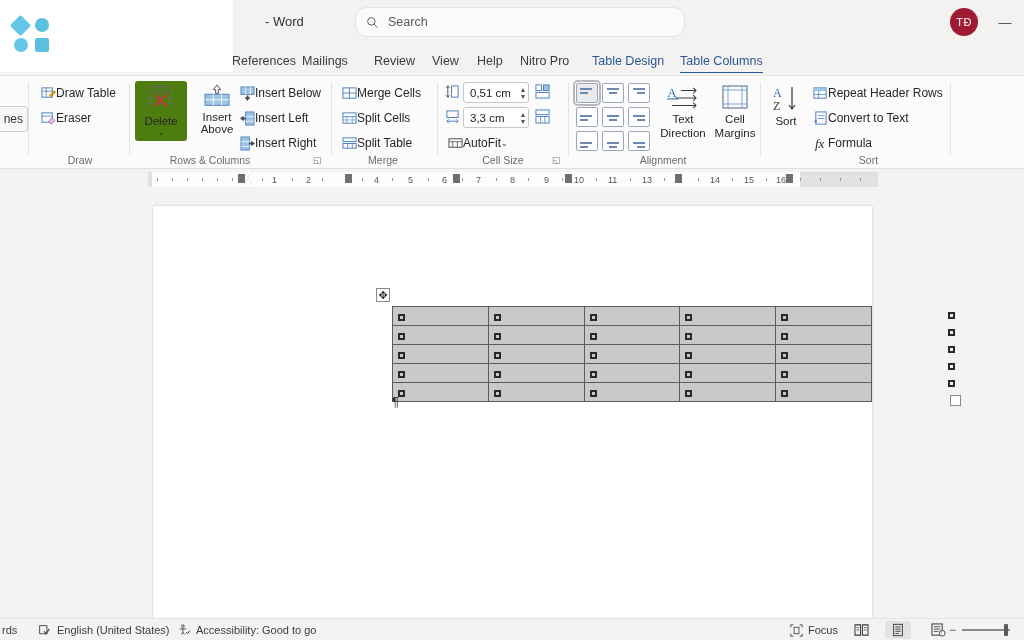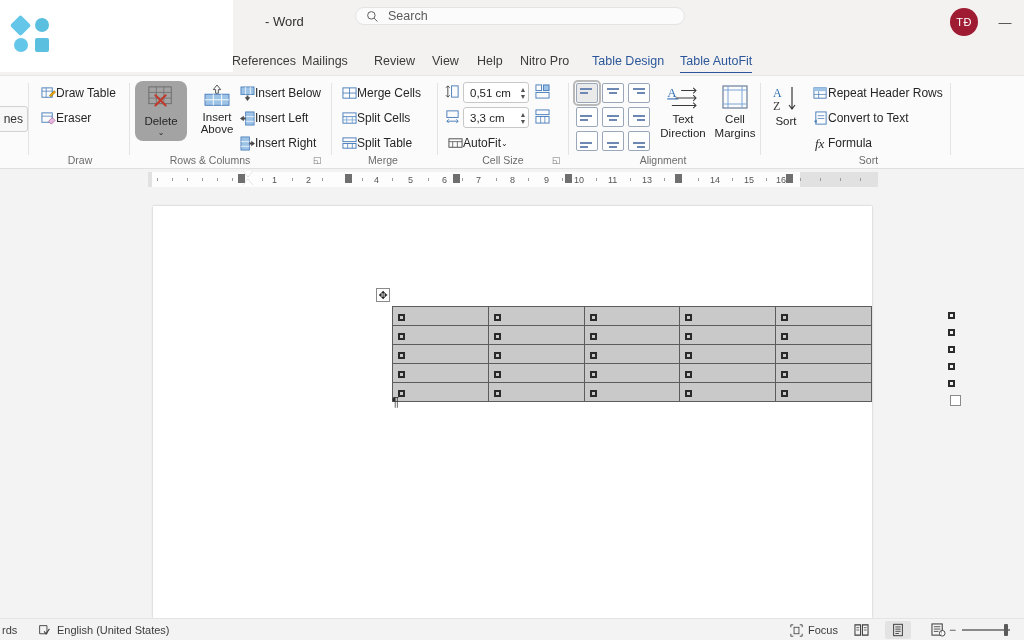--- a/index.html
+++ b/index.html
@@ -14,21 +14,21 @@
   .titlebar{
     position:absolute; left:0; top:0; width:1024px; height:45px;
     background:#f3f2f1;
   }
   .title-text{
     position:absolute; left:232px; top:14px; font-size:13px; color:#323130;
     white-space:nowrap;
     margin-left:33px;
   }
   .searchbox{
-    position:absolute; left:355px; top:7px; width:330px; height:18px;
+    position:absolute; left:355px; top:7px; width:330px; height:30px;
     background:#fbfbfb; border:1px solid #e3e3e3; border-radius:12px;
     display:flex; align-items:center; padding-left:10px; gap:9px;
   }
   .searchbox .ph{ font-size:12.5px; color:#5a5a5a; }
   .avatar{
     position:absolute; left:950px; top:8px; width:28px; height:28px;
     border-radius:50%; background:#9e1b32; color:#fff;
     display:flex; align-items:center; justify-content:center;
     font-size:11px; letter-spacing:.3px;
   }
@@ -82,21 +82,21 @@
   .btn-s{
     position:absolute; display:flex; align-items:center; 
     font-size:12px; color:#262626; white-space:nowrap; height:22px;
     padding:0 3px; border-radius:3px;
   }
   .btn-big{
     position:absolute; width:52px; display:flex; flex-direction:column;
     align-items:center; gap:2px; font-size:11.5px; color:#262626;
     line-height:12px; text-align:center; padding-top:4px; border-radius:3px;
   }
-  .btn-big.sel{ background:#a3a3a3;border-radius:8px; }
+  .btn-big.sel{ background:#4d7c0f; }
   .ico{ display:inline-block; }
   .spin{
     position:absolute; width:66px; height:21px; background:#fff;
     border:1px solid #c8c8c8; border-radius:3px; font-size:11.5px;
     color:#222; display:flex; align-items:center; padding-left:6px;
   }
   .spin-ar{
     position:absolute; width:12px; height:21px; display:flex;
     flex-direction:column; align-items:center; justify-content:center;
     font-size:7px; color:#555; line-height:7px;
@@ -236,21 +236,21 @@
     <div class="tab ghost" style="left:72px">Draw</div>
     <div class="tab ghost" style="left:120px">Design</div>
     <div class="tab ghost" style="left:180px">Layout</div>
     <div class="tab" style="left:228px">References</div>
     <div class="tab" style="left:298px">Mailings</div>
     <div class="tab" style="left:370px">Review</div>
     <div class="tab" style="left:428px">View</div>
     <div class="tab" style="left:473px">Help</div>
     <div class="tab" style="left:516px">Nitro Pro</div>
     <div class="tab ctx" style="left:588px">Table Design</div>
-    <div class="tab active" style="left:676px">Table AutoFit</div>
+    <div class="tab active" style="left:676px">Table Columns</div>
 
     <div class="cmt-btn">
       <svg width="12" height="12" viewBox="0 0 16 16">
         <path d="M1.5 2h13v9h-7.5l-3.5 3v-3h-2z" fill="none" stroke="#444" stroke-width="1.2"></path>
       </svg>
       <span>Comments</span>
     </div>
     <div class="edit-btn">
       <svg width="12" height="12" viewBox="0 0 16 16">
         <path d="M11 1.5l3.5 3.5-8 8H3v-3.5z" fill="none" stroke="#444" stroke-width="1.2"></path>
@@ -651,20 +651,28 @@
 
   <div class="status">
     <div class="st" style="left:2px">rds</div>
     <div class="st" style="left:38px">
       <svg width="13" height="13" viewBox="0 0 16 16">
         <path d="M2 2h9v10H2z" fill="none" stroke="#3c3c3c" stroke-width="1.1"></path>
         <path d="M7.5 9l2.5 3 4-6" fill="none" stroke="#3c3c3c" stroke-width="1.3"></path>
       </svg>
     </div>
     <div class="st" style="left:57px">English (United States)</div>
+    <div class="st" style="left:178px">
+      <svg width="13" height="13" viewBox="0 0 16 16">
+        <circle cx="6" cy="2.6" r="1.6" fill="none" stroke="#3c3c3c" stroke-width="1.1"></circle>
+        <path d="M2 6h8M6 6v4M4 13l2-3 2 3" fill="none" stroke="#3c3c3c" stroke-width="1.1"></path>
+        <path d="M10 10l1.6 2 3-4" fill="none" stroke="#3c3c3c" stroke-width="1.2"></path>
+      </svg>
+      <span>Accessibility: Good to go</span>
+    </div>
 
     <div class="st" style="left:790px">
       <svg width="13" height="13" viewBox="0 0 16 16">
         <path d="M1 4V1h3M15 4V1h-3M1 12v3h3M15 12v3h-3" fill="none" stroke="#3c3c3c" stroke-width="1.1"></path>
         <rect x="5" y="4" width="6" height="8" fill="none" stroke="#3c3c3c" stroke-width="1"></rect>
       </svg>
       <span>Focus</span>
     </div>
 
     <div class="vmode" style="left:848px">

